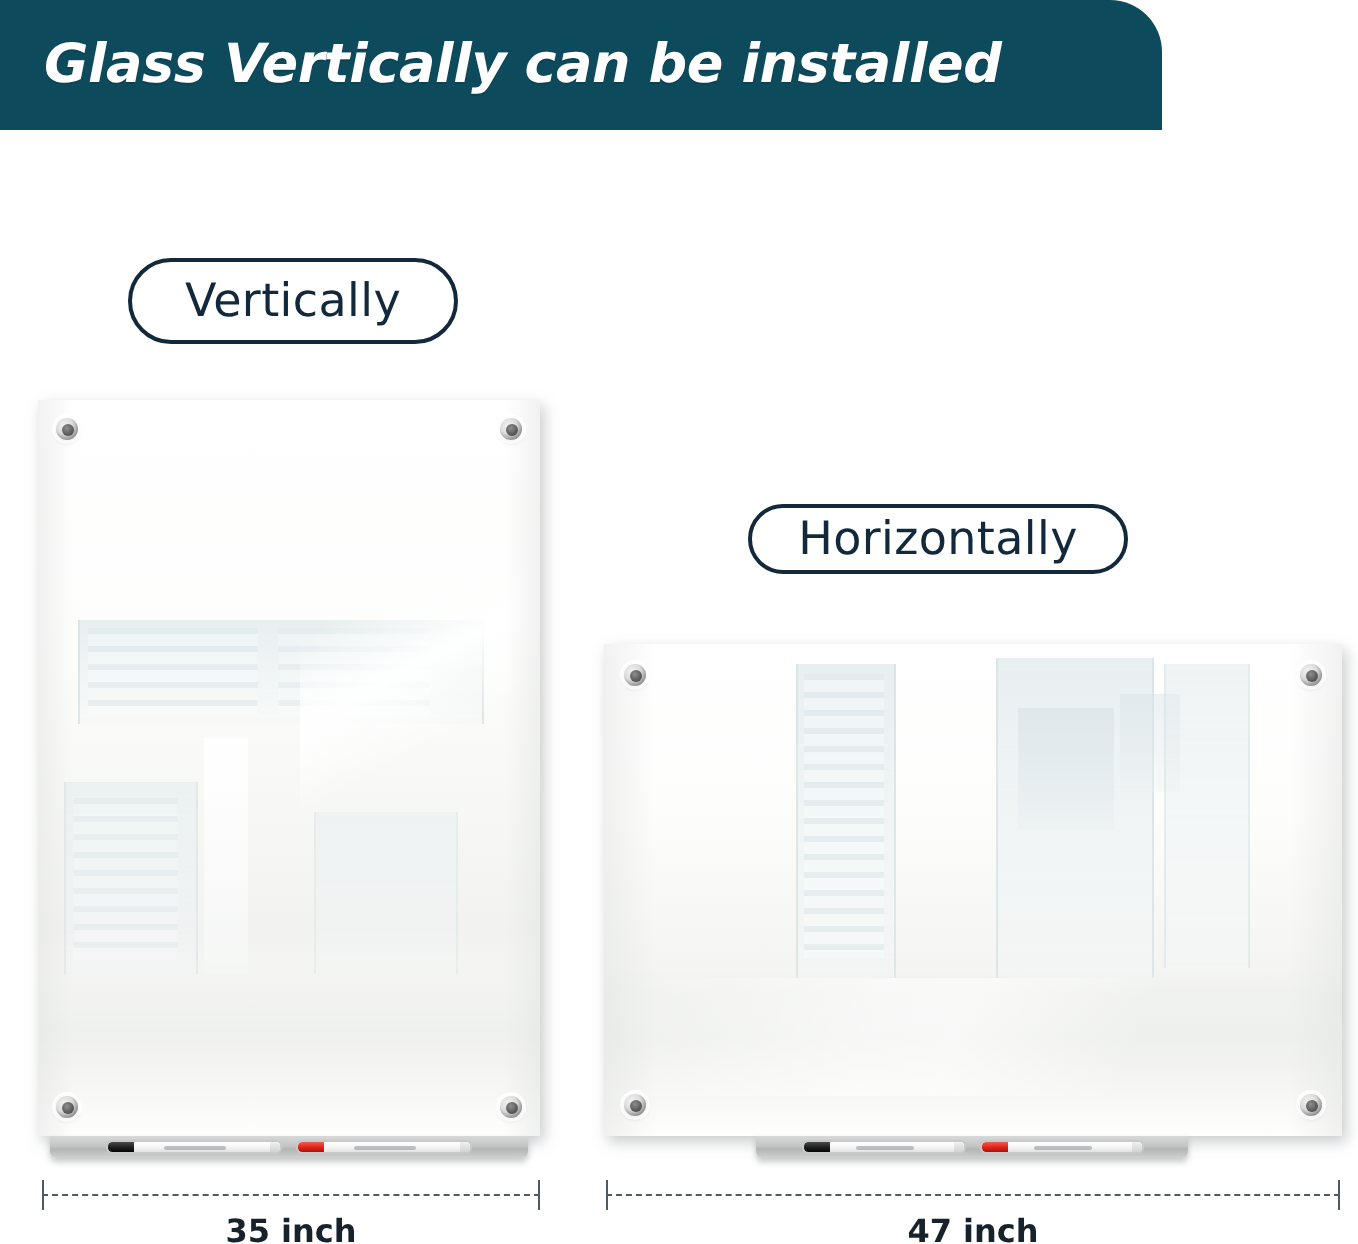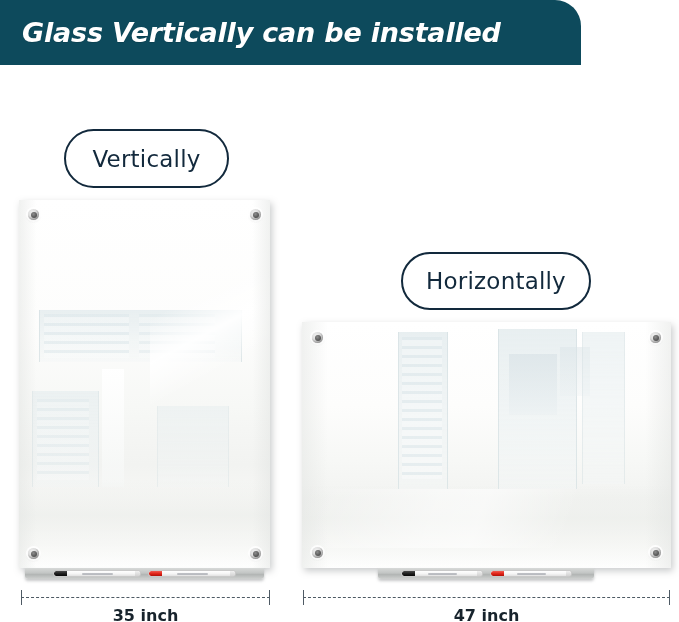--- a/index.html
+++ b/index.html
@@ -56,27 +56,27 @@
     font-family: "DejaVu Sans", sans-serif;
     font-size: 23px;
     font-weight: normal;
     letter-spacing: 0.2px;
     white-space: nowrap;
   }
   #pill-vertical {
     left: 64px;
     top: 129px;
     width: 165px;
-    height: 59px;
+    height: 43px;
   }
   #pill-horizontal {
-    left: 401px;
+    left: 374px;
     top: 252px;
     width: 190px;
-    height: 58px;
+    height: 35px;
   }
 
   
   .board-wrap { position: absolute; }
 
   .board {
     position: absolute;
     left: 0;
     top: 0;
     width: 100%;

